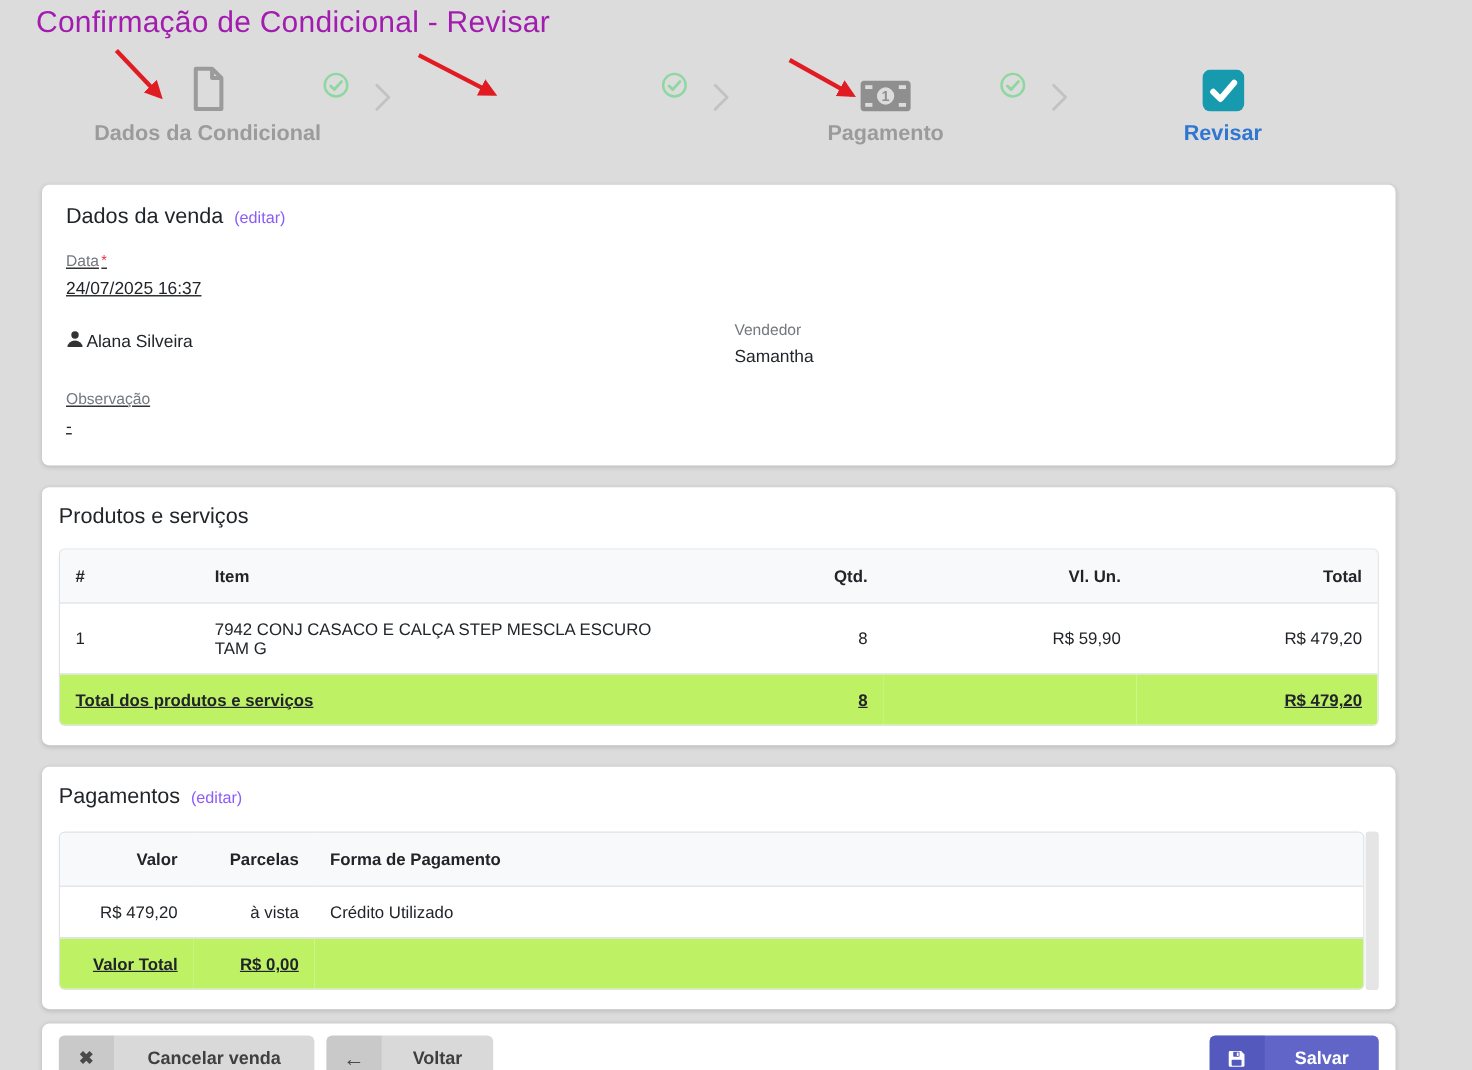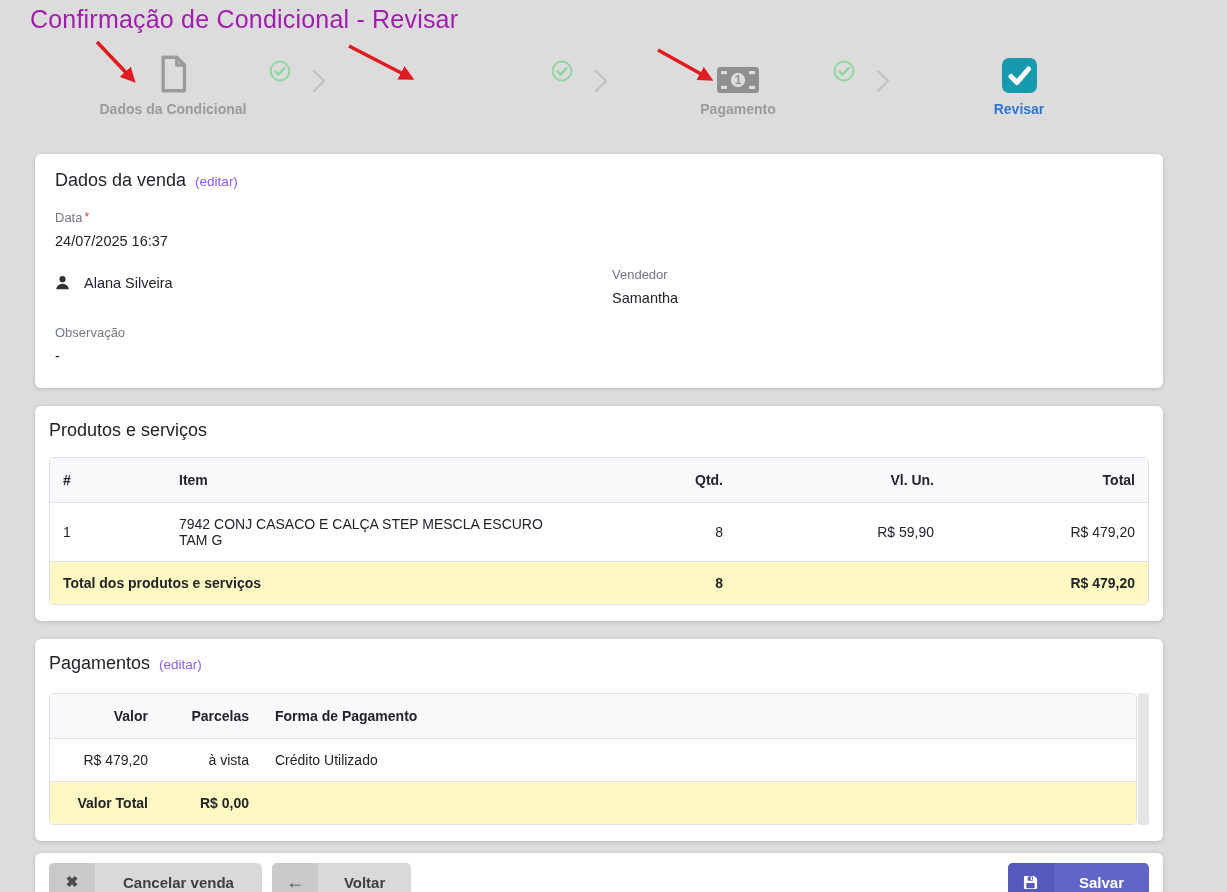--- a/index.html
+++ b/index.html
@@ -9,51 +9,51 @@
     -webkit-font-smoothing:antialiased;
   }
   
   .page-title{
     margin:0;padding:5px 0 0 30px;font-size:25px;font-weight:400;
     color:#a21caf;letter-spacing:.2px;
   }
   .stepper{position:relative;height:90px;margin-top:5px;}
   .step{position:absolute;top:12px;width:220px;text-align:center;}
   .step .s-icon{height:42px;display:flex;align-items:flex-end;justify-content:center;}
-  .step .s-label{margin-top:8px;font-size:14px;font-weight:700;color:#9b9b9b;}
+  .step .s-label{margin-top:8px;font-size:18px;font-weight:700;color:#9b9b9b;}
   .step.active .s-label{color:#2f76d1;}
   .step1{left:63px}.step2{left:346px}.step3{left:628px}.step4{left:909px}
   .conn-check{position:absolute;top:21px;}
   .conn-chev{position:absolute;top:29px;}
   .chk1{left:269px}.chk2{left:551px}.chk3{left:833px}
   .chv1{left:306px}.chv2{left:588px}.chv3{left:870px}
   .annot-arrows{position:absolute;left:0;top:0;width:1227px;height:140px;pointer-events:none;z-index:6;}
   
   .card{
     margin-left:35px;width:1128px;box-sizing:border-box;background:#fff;
     border-radius:6px;box-shadow:0 1px 4px rgba(0,0,0,.16);
   }
   .card-title-row{display:flex;align-items:baseline;gap:9px;}
   .card-title{font-size:18px;font-weight:400;color:#212529;}
   .edit-link{font-size:13.5px;color:#8b5cf6;text-decoration:none;}
   .card-sale{margin-top:25px;padding:16px 20px 24px;margin-left:35px;}
   .flabel{font-size:13px;color:#73797f;}
   .req{color:#dc3545;font-size:12px;vertical-align:top;margin-left:2px;}
   .fvalue{font-size:14.5px;color:#212529;margin-top:8px;}
-  .fgroup{margin-top:19px;}
+  .fgroup{margin-top:19px;text-decoration:underline;}
   .grid2{display:grid;grid-template-columns:557px 1fr;margin-top:18px;}
-  .cliente-line{display:flex;align-items:flex-start;gap:14px;}
+  .cliente-line{display:flex;align-items:center;gap:2px;}
   
   .card-products{margin-top:18px;padding:14px 14px 16px;}
   .card-payments{margin-top:18px;padding:14px 14px 16px;}
   .tbl-wrap{margin-top:16px;border:1px solid #dee2e6;border-radius:5px;overflow:hidden;background:#fff;}
   table{width:100%;border-collapse:collapse;font-size:14px;color:#212529;}
   thead th{background:#f8f9fa;font-weight:700;text-align:left;padding:14px 13px;border-bottom:1px solid #dee2e6;}
   tbody td{background:#fff;padding:13px 13px;border-bottom:1px solid #dee2e6;}
-  tfoot td{background:#fef9c3;font-weight:700;padding:13px 13px;}
+  tfoot td{background:#bef264;font-weight:700;padding:13px 13px;text-decoration:underline;}
   th.r,td.r{text-align:right;}
   .col-num{width:90px}.col-qty{width:130px}.col-unit{width:185px}.col-total{width:175px}
   .col-valor{width:85px}.col-parc{width:75px}
   .pay-flex{display:flex;align-items:stretch;margin-top:19px;}
   .pay-flex .tbl-wrap{flex:1;margin-top:0;}
   .fake-scrollbar{width:11px;background:#e5e5e5;border-radius:3px;margin-left:1px;}
   
   .action-bar{
     margin:12px 0 0 35px;width:1128px;box-sizing:border-box;height:60px;
     background:#fff;border-radius:6px;box-shadow:0 1px 4px rgba(0,0,0,.16);

